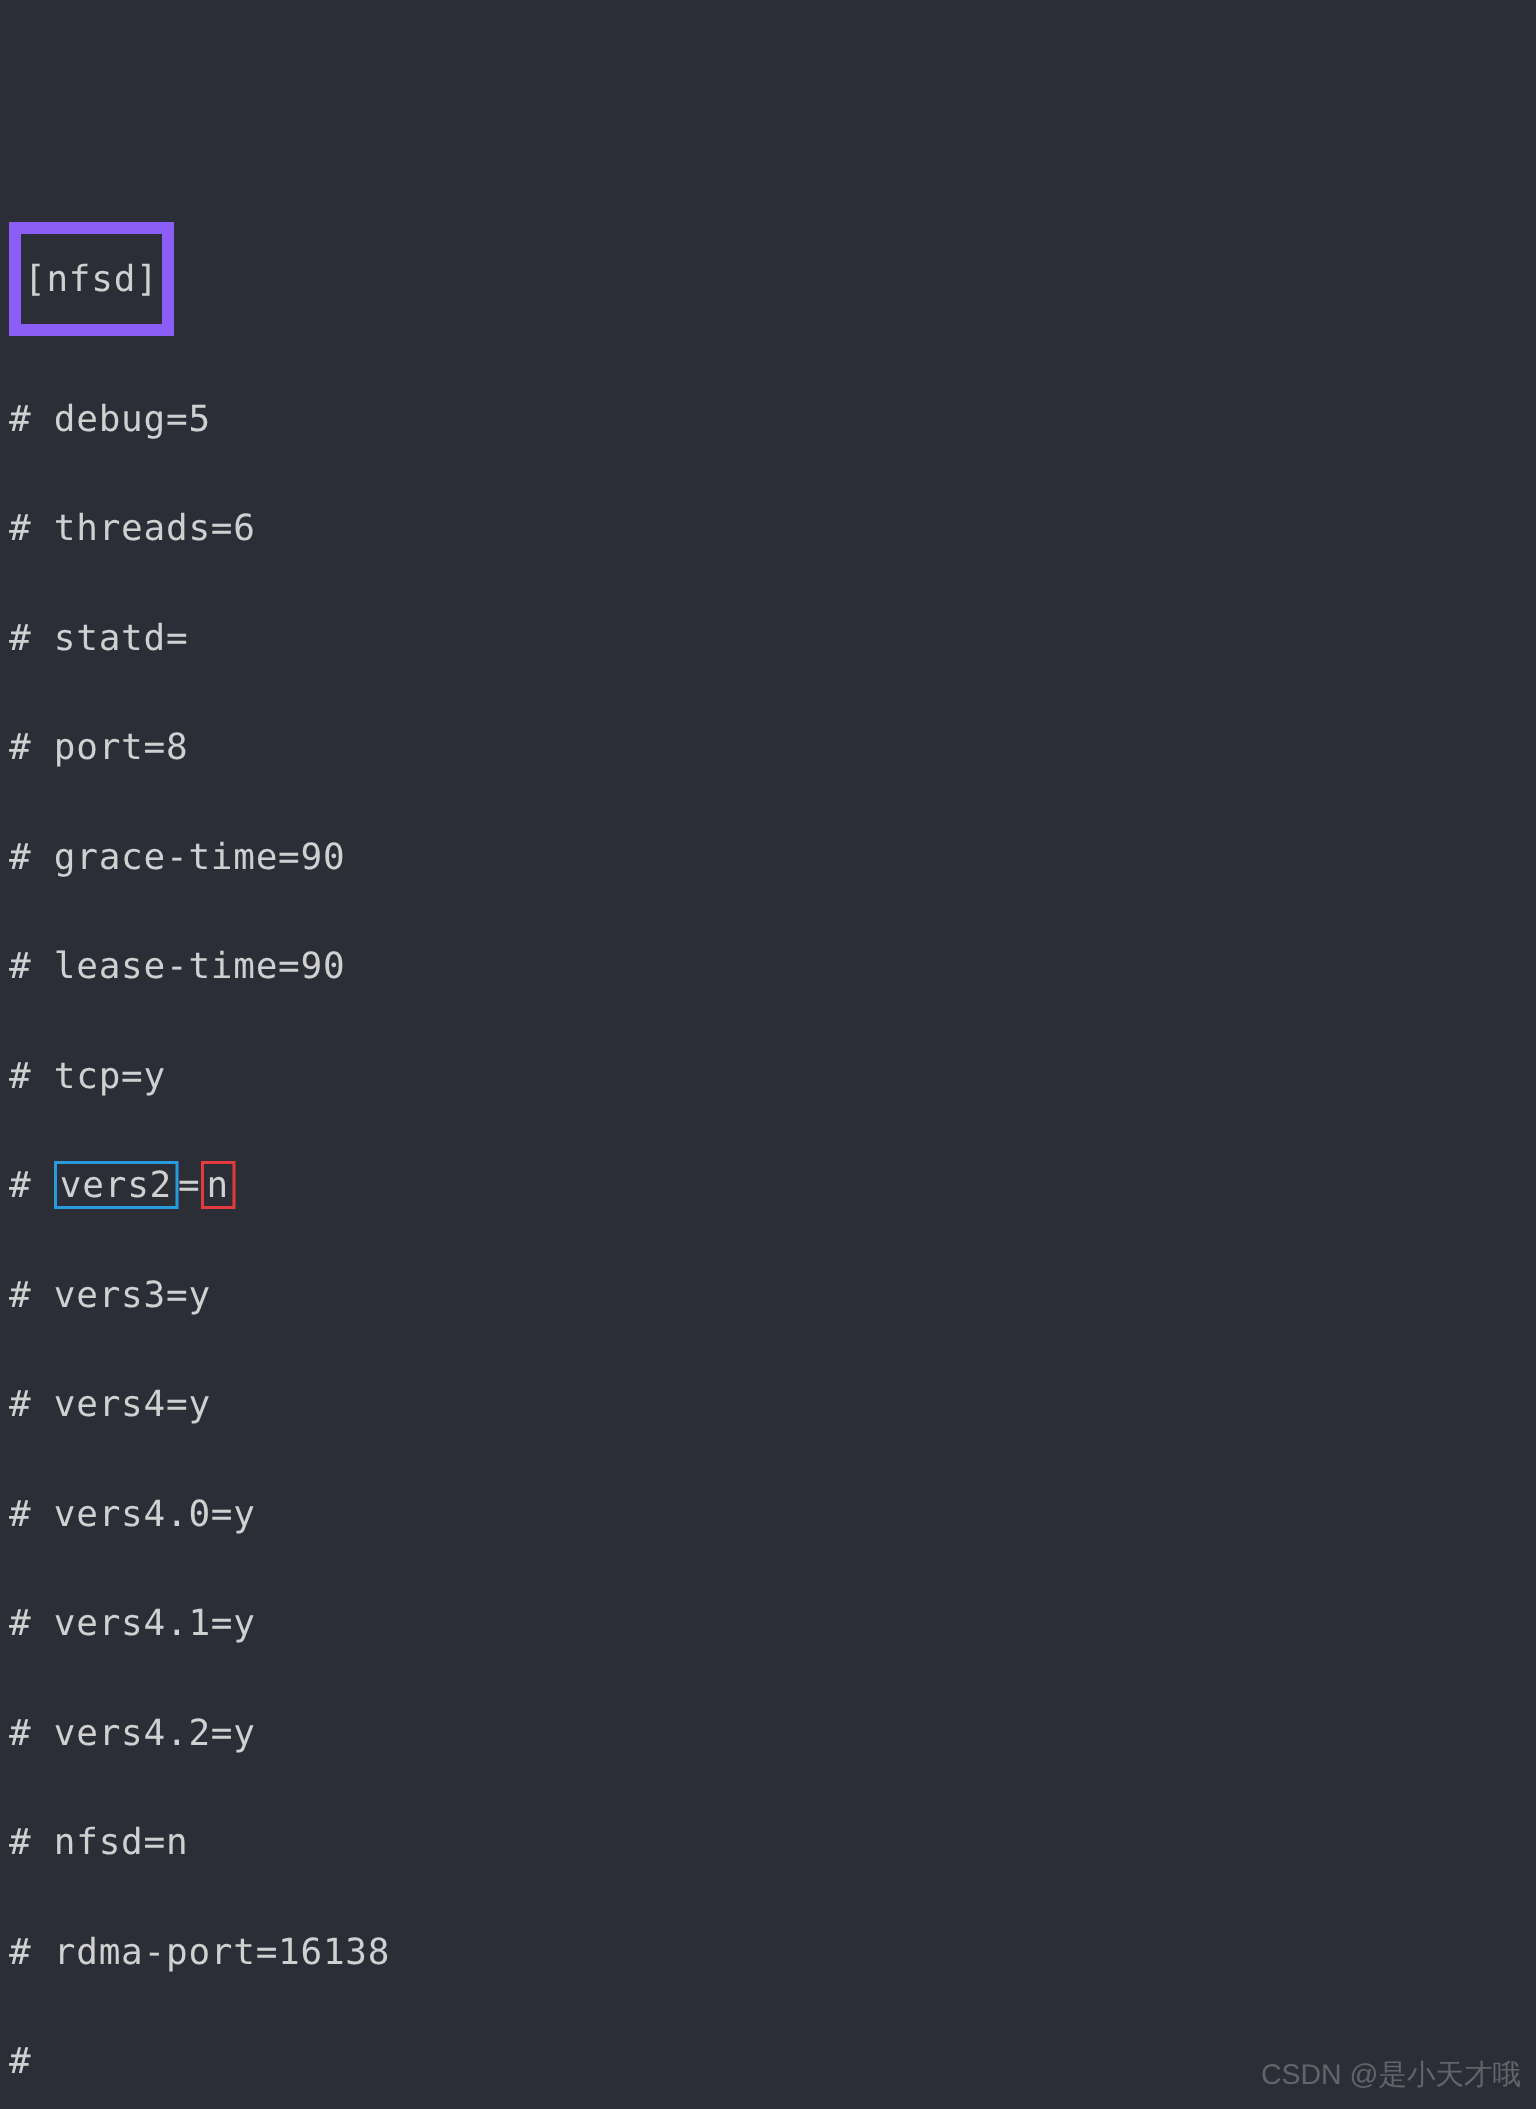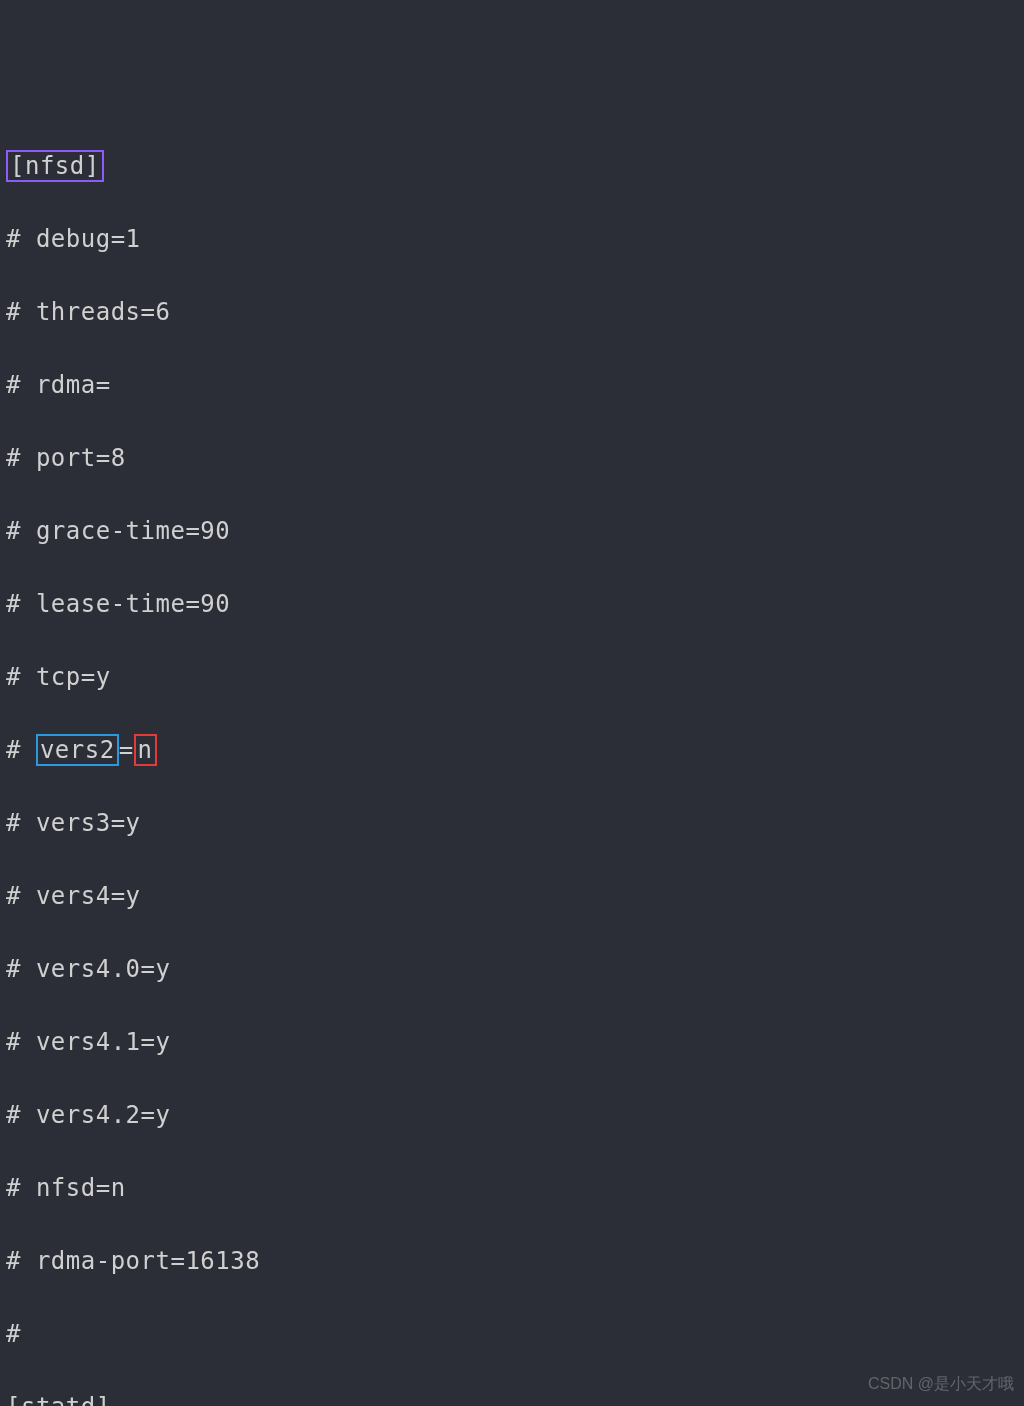--- a/index.html
+++ b/index.html
@@ -15,56 +15,56 @@
     line-height: 36.5px;
     padding: 2px 6px;
     width: 1024px;
     white-space: pre;
     letter-spacing: 0.5px;
   }
   .line {
     display: block;
   }
   .box-green {
-    border: 2px solid #8b5cf6;
-    padding: 0px 2px;
+    border: 8px solid #8b5cf6;
+    padding: 16px 2px;
     display: inline-block;
     line-height: 28px;
   }
   .box-blue {
     border: 2px solid #2a9adf;
     padding: 0px 2px;
     display: inline-block;
     line-height: 28px;
   }
   .box-red {
     border: 2px solid #e33b3b;
     padding: 0px 2px;
     display: inline-block;
     line-height: 28px;
   }
   .watermark {
     position: fixed;
     right: 10px;
     bottom: 4px;
-    font-size: 16px;
+    font-size: 19px;
     color: rgba(200,200,200,0.35);
     font-family: sans-serif;
     letter-spacing: 0;
   }
 </style>
 </head>
 <body>
 
 
 
 <span class="line"><span class="box-green">[nfsd]</span></span>
-<span class="line"># debug=1</span>
+<span class="line"># debug=5</span>
 <span class="line"># threads=6</span>
-<span class="line"># rdma=</span>
+<span class="line"># statd=</span>
 <span class="line"># port=8</span>
 <span class="line"># grace-time=90</span>
 <span class="line"># lease-time=90</span>
 <span class="line"># tcp=y</span>
 <span class="line"><span># </span><span class="box-blue">vers2</span><span>=</span><span class="box-red">n</span></span>
 <span class="line"># vers3=y</span>
 <span class="line"># vers4=y</span>
 <span class="line"># vers4.0=y</span>
 <span class="line"># vers4.1=y</span>
 <span class="line"># vers4.2=y</span>

